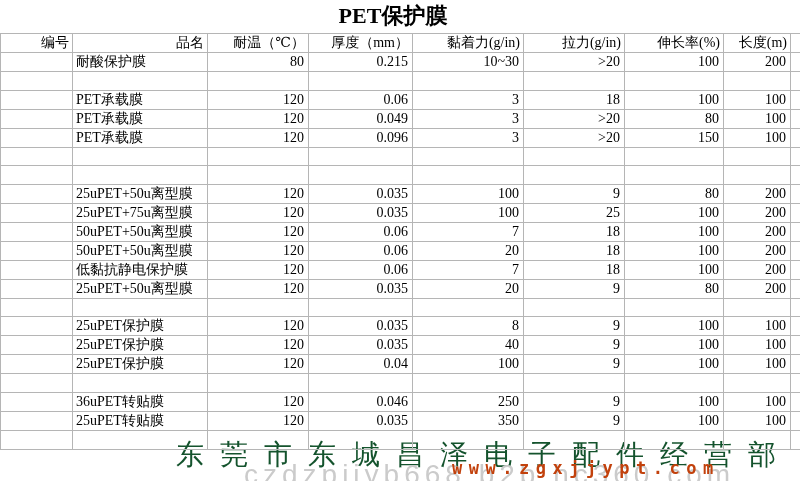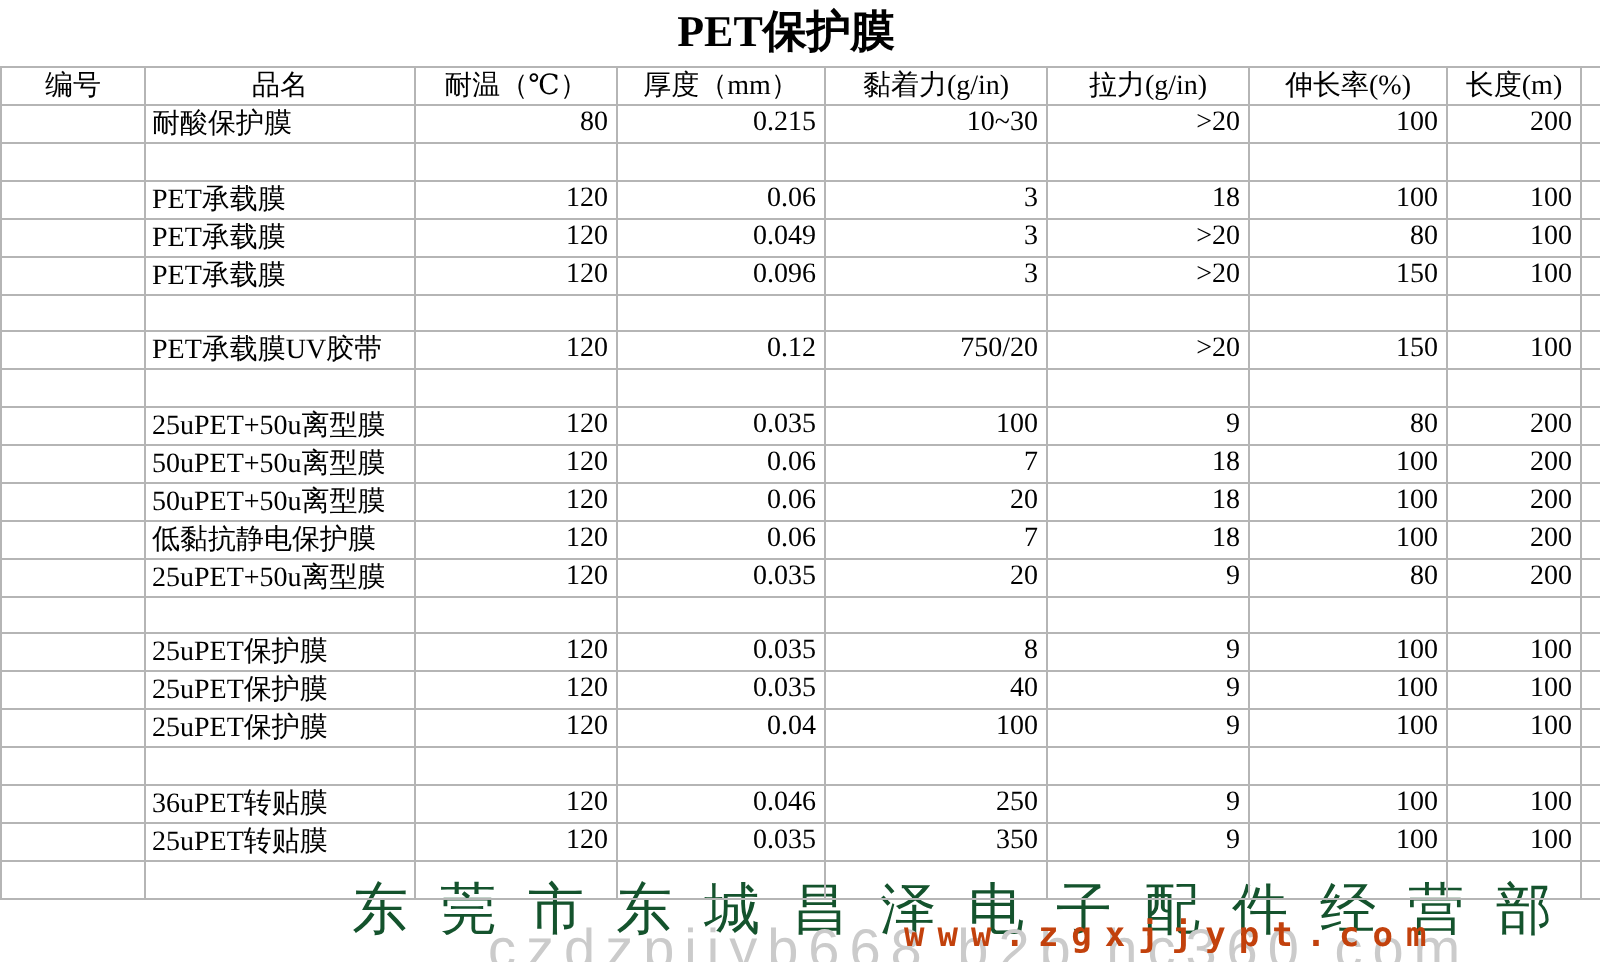--- a/index.html
+++ b/index.html
@@ -16,21 +16,21 @@
     position:relative;z-index:1;
   }
   col.c0{width:72px;}  col.c1{width:135px;} col.c2{width:101px;}
   col.c3{width:104px;} col.c4{width:111px;} col.c5{width:101px;}
   col.c6{width:99px;}  col.c7{width:67px;}  col.c8{width:10px;}
   th,td{
     border:1px solid #b5b5b5;height:17.6px;padding:0 3px;
     font-size:14px;font-weight:normal;overflow:hidden;white-space:nowrap;
     background:transparent;
   }
-  th{text-align:center;}
+  th{text-align:right;}
   td{text-align:left;}
   td.num{text-align:right;padding-right:4px;}
   .wm{position:absolute;white-space:nowrap;pointer-events:none;}
   .wm-company{
     left:176px;top:436px;z-index:0;
     font-size:28px;letter-spacing:16px;color:#14532d;
     font-family:"Liberation Serif","DejaVu Serif",serif;
   }
   .wm-url-primary{
     left:452px;top:458px;z-index:2;
@@ -136,48 +136,48 @@
           <td class="num"></td>
           <td class="num"></td>
           <td class="num"></td>
           <td class="num"></td>
           <td class="num"></td>
           <td class="num"></td>
           <td></td>
         </tr>
         <tr>
           <td></td>
-          <td>PET承载膜UV胶带</td>
-          <td class="num">120</td>
-          <td class="num">0.12</td>
-          <td class="num">750/20</td>
-          <td class="num">&gt;20</td>
-          <td class="num">150</td>
-          <td class="num">100</td>
-          <td></td>
-        </tr>
-        <tr>
-          <td></td>
           <td></td>
           <td class="num"></td>
           <td class="num"></td>
           <td class="num"></td>
           <td class="num"></td>
           <td class="num"></td>
           <td class="num"></td>
           <td></td>
         </tr>
         <tr>
           <td></td>
           <td>25uPET+50u离型膜</td>
           <td class="num">120</td>
           <td class="num">0.035</td>
           <td class="num">100</td>
           <td class="num">9</td>
           <td class="num">80</td>
+          <td class="num">200</td>
+          <td></td>
+        </tr>
+        <tr>
+          <td></td>
+          <td>25uPET+75u离型膜</td>
+          <td class="num">120</td>
+          <td class="num">0.035</td>
+          <td class="num">100</td>
+          <td class="num">25</td>
+          <td class="num">100</td>
           <td class="num">200</td>
           <td></td>
         </tr>
         <tr>
           <td></td>
           <td>50uPET+50u离型膜</td>
           <td class="num">120</td>
           <td class="num">0.06</td>
           <td class="num">7</td>
           <td class="num">18</td>

